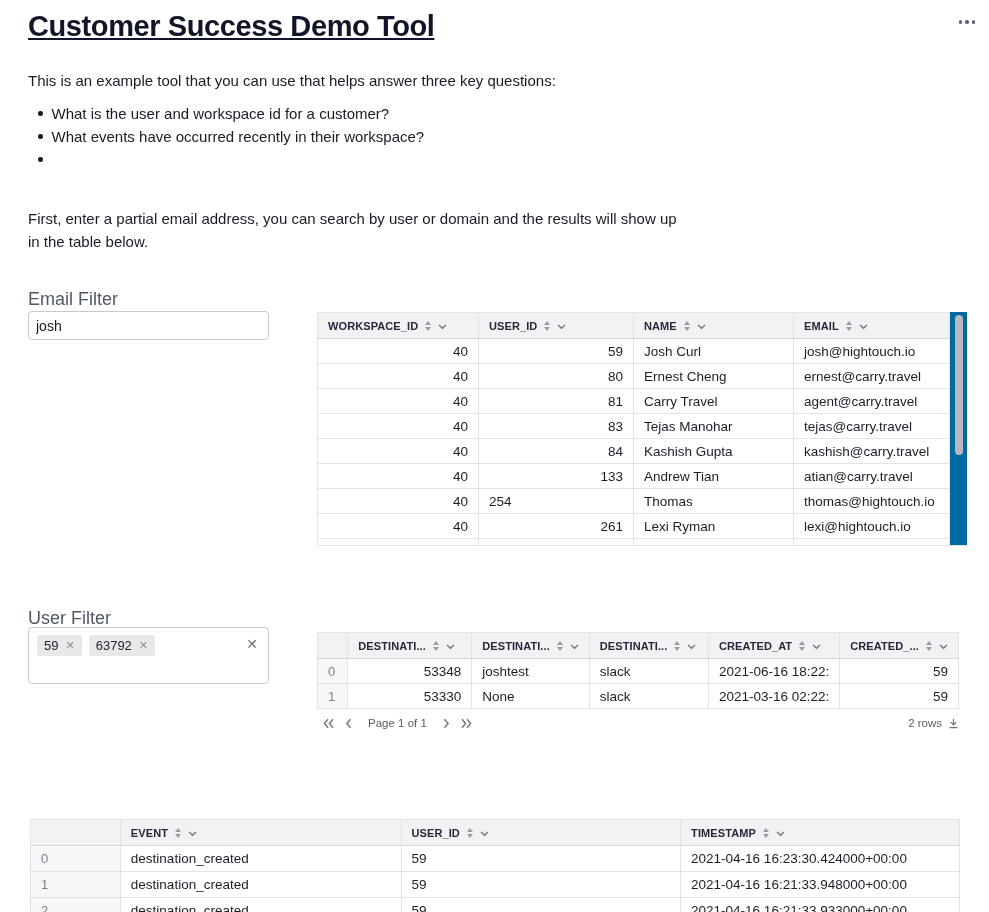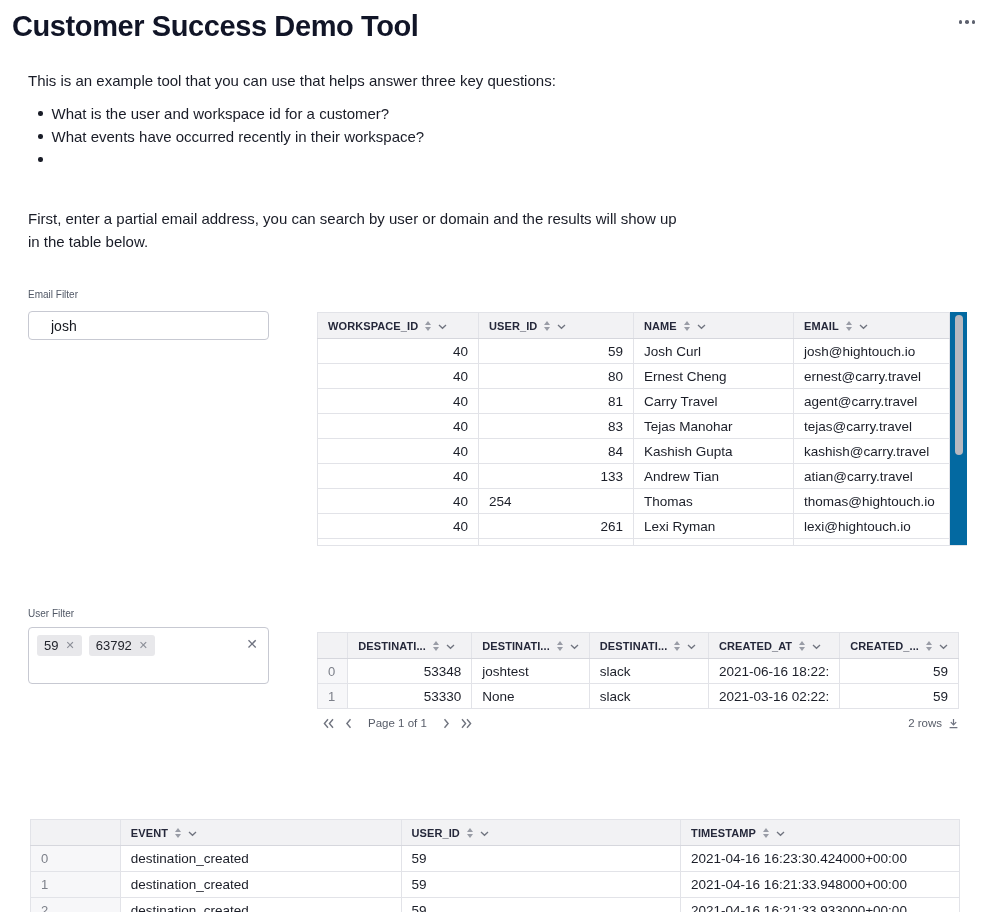--- a/index.html
+++ b/index.html
@@ -9,22 +9,22 @@
   .abs { position:absolute; }
 
   h1.title { font-size:29px; font-weight:700; color:var(--title,#111527); letter-spacing:-0.4px; }
   .menu-btn { display:flex; gap:3px; align-items:center; padding:8px; cursor:pointer; }
   .menu-btn i { width:3.5px; height:3.5px; border-radius:50%; background:#5d616e; display:block; }
 
   .para { font-size:15px; line-height:23px; color:var(--text,#191c27); }
   .bullets .bi { display:flex; align-items:flex-start; font-size:15px; line-height:23px; }
   .bullets .bi .dot { width:4.5px; height:4.5px; border-radius:50%; background:var(--text,#191c27); margin:9px 9px 0 0; flex:none; }
 
-  .field-label { font-size:10px; color:var(--label,#515866); }
-  input.text-input { width:241px; height:29px; border:1px solid #c7c9d2; border-radius:4px; padding:0 22px;
+  .field-label { font-size:18px; color:var(--label,#515866); }
+  input.text-input { width:241px; height:29px; border:1px solid #c7c9d2; border-radius:4px; padding:0 7px;
     font:14px "Liberation Sans",sans-serif; color:#15181f; outline:none; background:#fff; }
 
   .ms-box { width:241px; height:57px; border:1px solid #c7c9d2; border-radius:4px; background:#fff; position:relative; padding:7px 8px; }
   .chips { display:flex; gap:7px; align-items:flex-start; }
   .chip { display:inline-flex; align-items:center; background:var(--chip-bg,#e8e8eb); border-radius:3px; padding:3px 7px; font-size:13px; color:#23252d; }
   .chip .x { margin-left:7px; color:#8b8e97; font-size:11px; line-height:1; cursor:pointer; }
   .ms-clear { position:absolute; right:10px; top:9px; color:#6f7380; font-size:14px; line-height:1; cursor:pointer; }
 
   .tbl-wrap { overflow:hidden; background:#0369a1; }
   table.dtable { border-collapse:collapse; table-layout:fixed; }
@@ -47,21 +47,21 @@
   .pgbtn { display:inline-flex; align-items:center; justify-content:center; width:20px; height:18px; cursor:pointer; }
   .pg-label { margin:0 10px; }
   .rows-dl { display:flex; align-items:center; gap:6px; margin-left:auto; }
   .dl-icon { display:inline-flex; cursor:pointer; }
 </style>
 </head>
 <body>
 
 <div class="page">
 
-  <h1 class="abs title" style="left:12px; top:10px;">Customer Success Demo Tool</h1>
+  <h1 class="abs title" style="left:28px; top:10px;text-decoration:underline;">Customer Success Demo Tool</h1>
 
   <div class="abs menu-btn" style="right:6px; top:12px;">
     <i></i>
       <i></i>
       <i></i>
   </div>
 
   <p class="abs para" style="left:28px; top:69px;">This is an example tool that you can use that helps answer three key questions:</p>
 
   <div class="abs bullets" style="left:38px; top:102px;">

